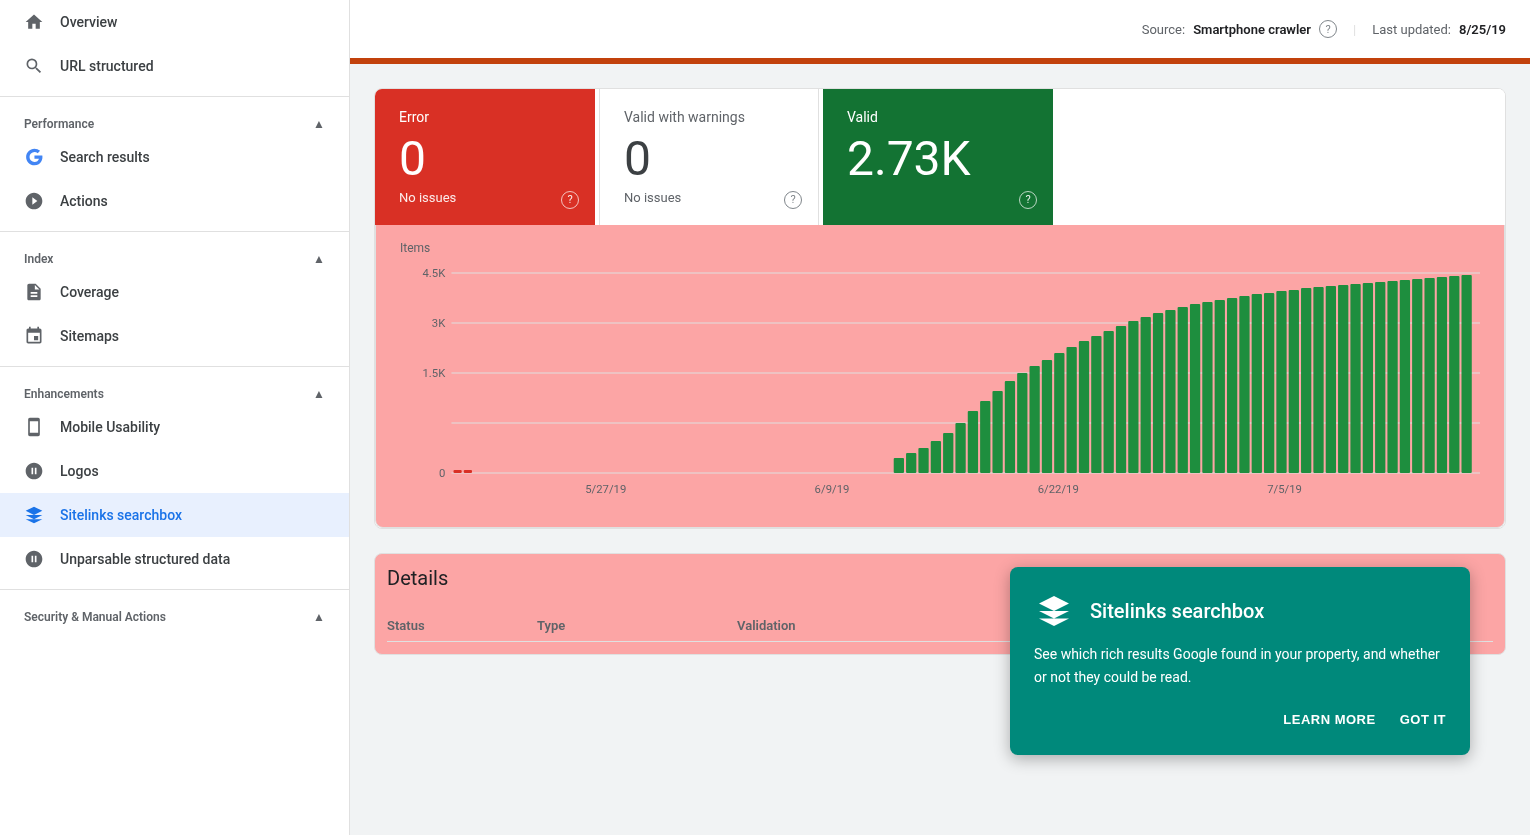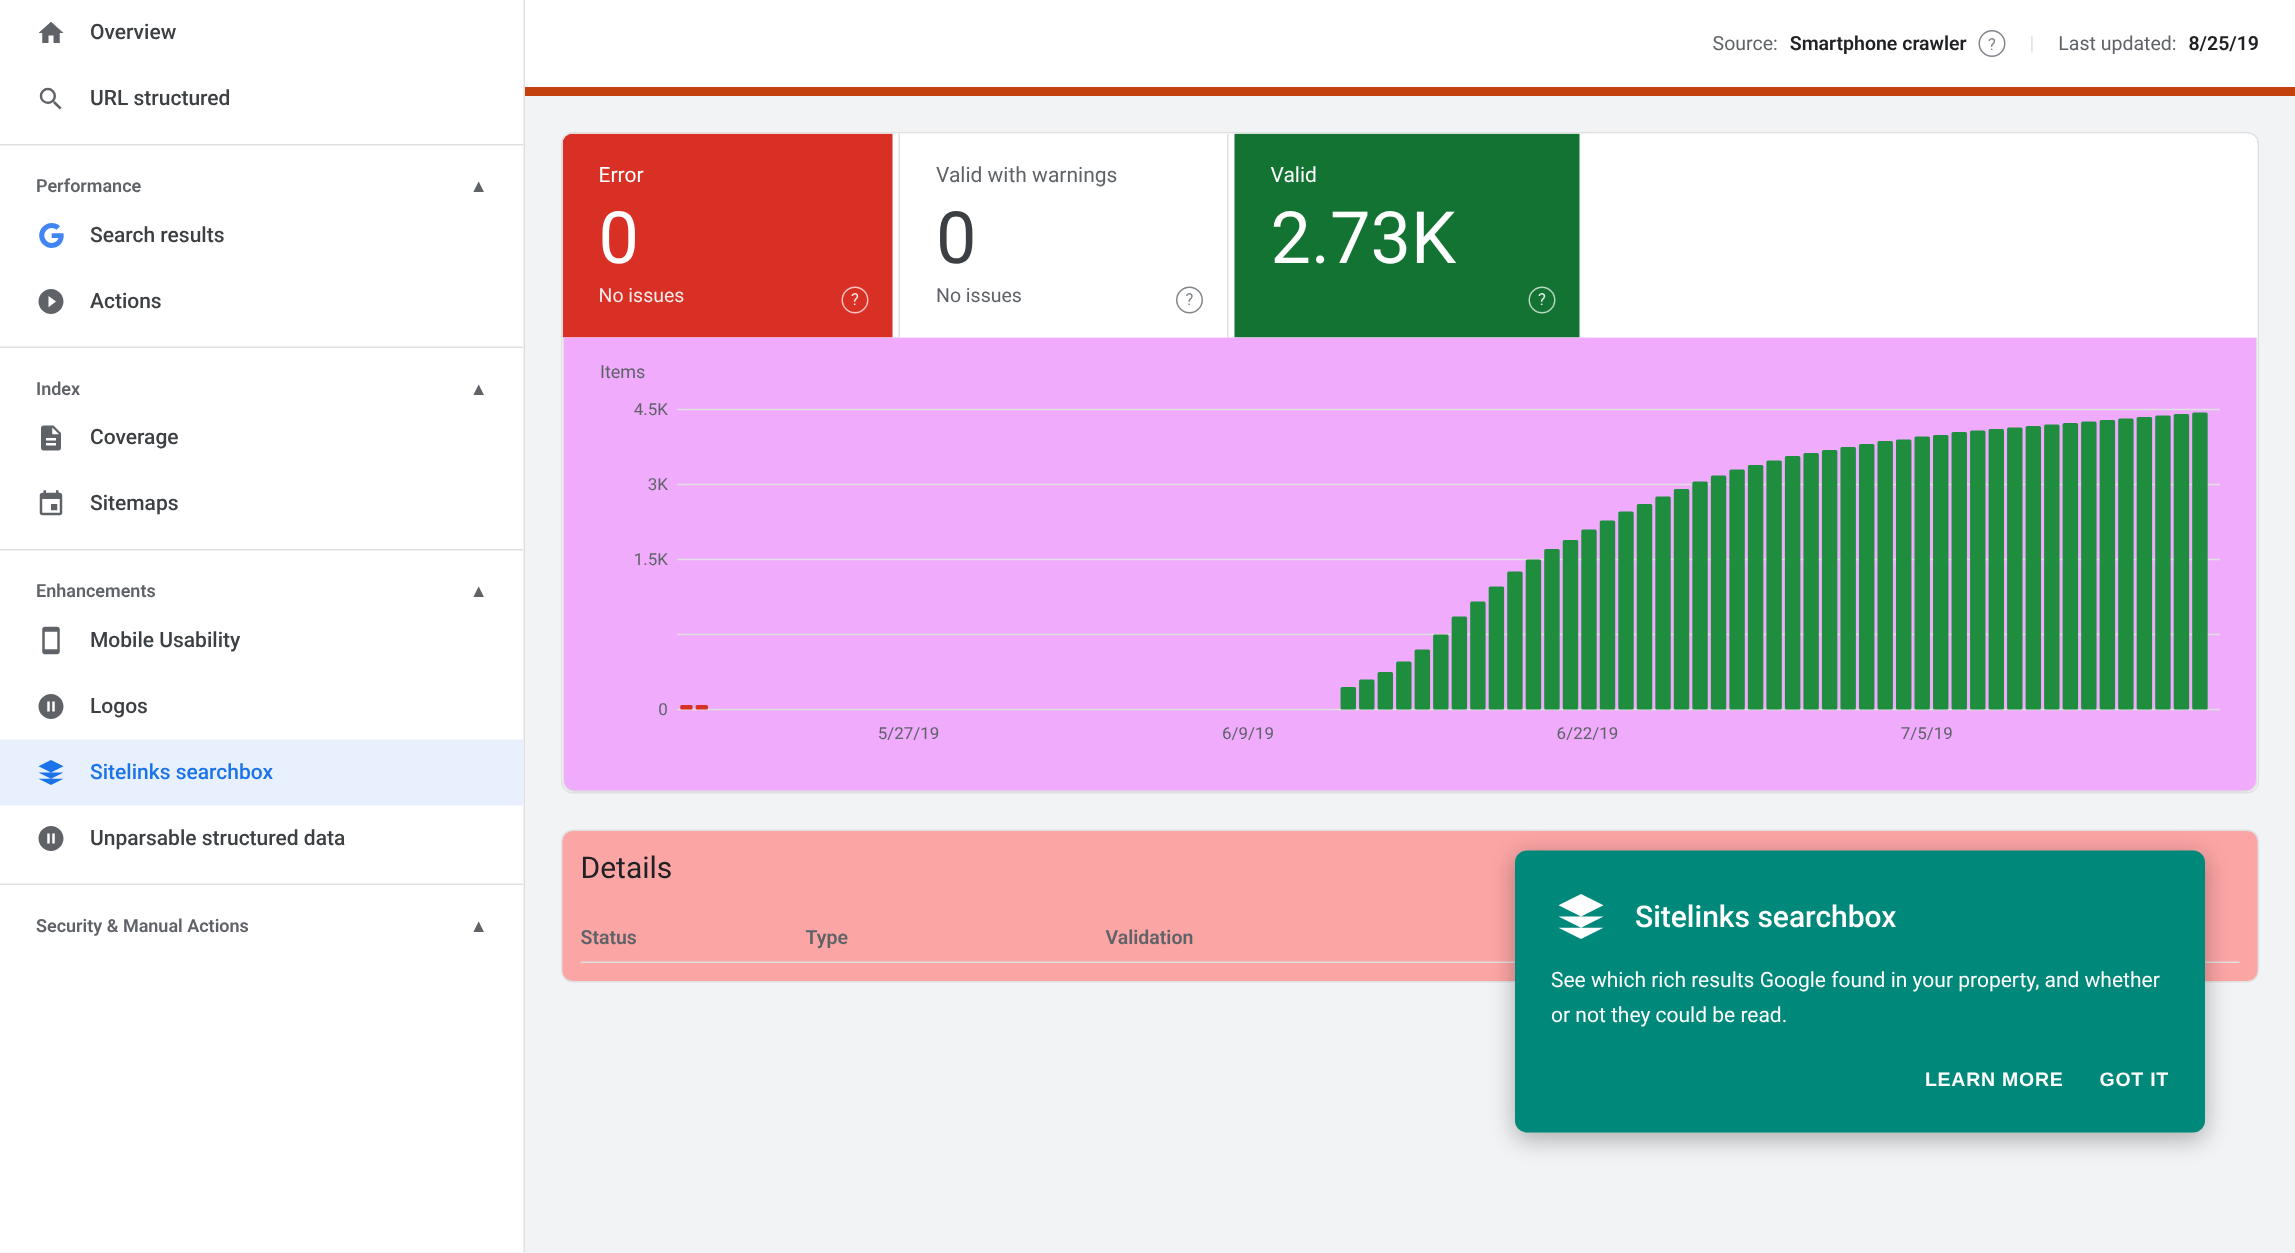--- a/index.html
+++ b/index.html
@@ -117,21 +117,21 @@
       width: 18px; height: 18px; border-radius: 50%;
       display: flex; align-items: center; justify-content: center;
       font-size: 11px; cursor: pointer;
     }
     .status-card.error .card-help { border: 1.5px solid rgba(255,255,255,0.7); color: rgba(255,255,255,0.9); }
     .status-card.warning .card-help { border: 1.5px solid #80868b; color: #80868b; }
     .status-card.valid .card-help { border: 1.5px solid rgba(255,255,255,0.7); color: rgba(255,255,255,0.9); }
 
     
     .chart-container {
-      background: #f0abfc;
+      background: #fca5a5;
       border: 1px solid #e0e0e0;
       border-top: none;
       border-radius: 0 0 8px 8px;
       padding: 16px 24px 24px 24px;
     }
     .chart-y-label { font-size: 12px; color: #5f6368; margin-bottom: 8px; }
     .chart-area { position: relative; height: 240px; }
 
     .chart-svg { width: 100%; height: 100%; }
 

